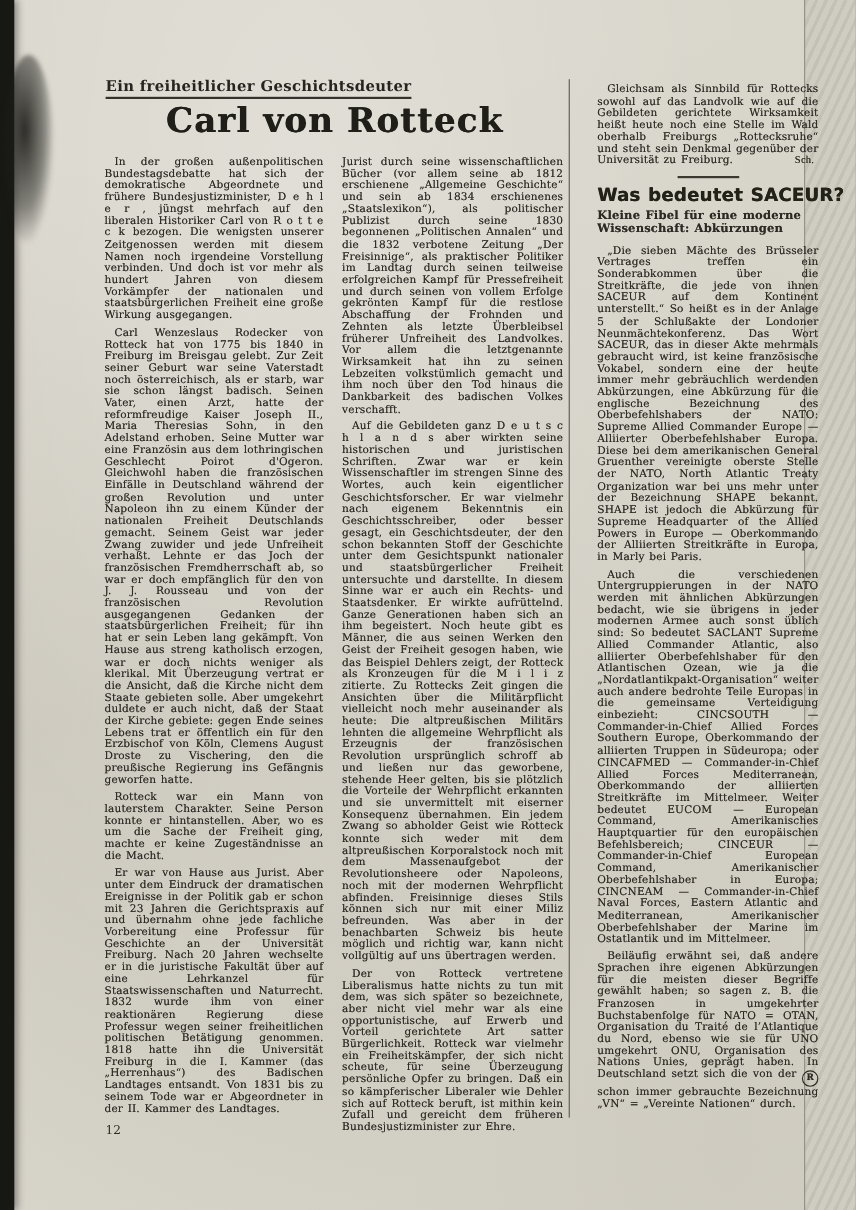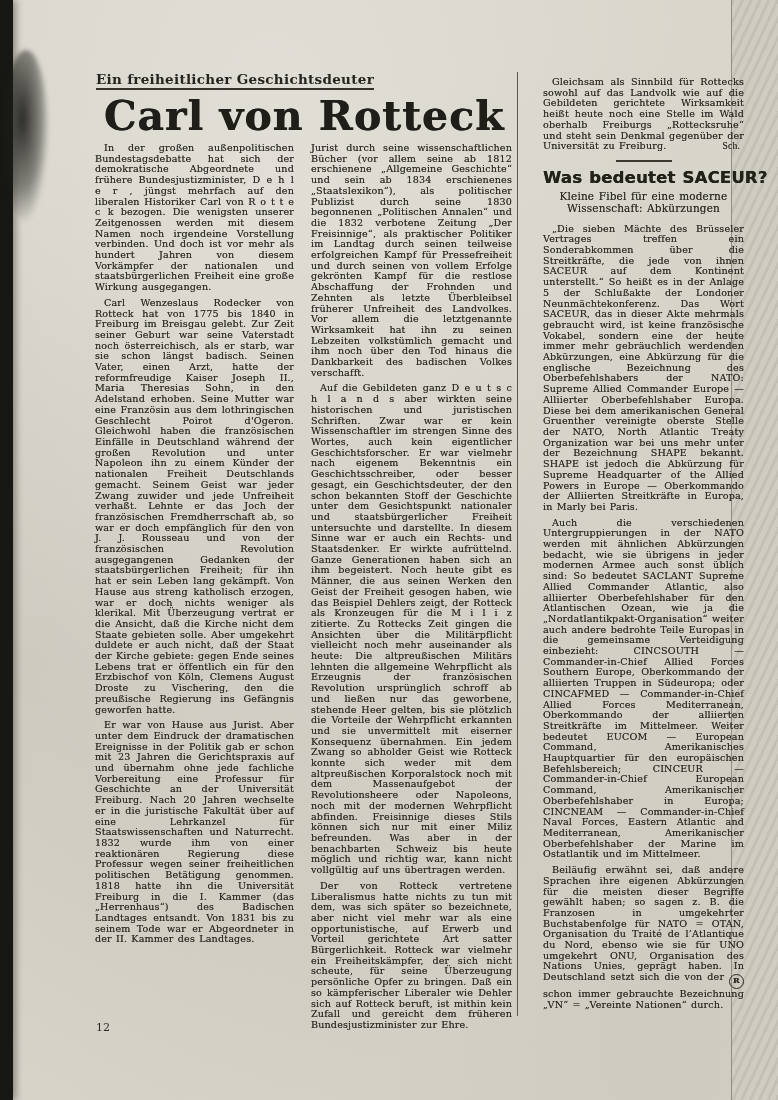--- a/index.html
+++ b/index.html
@@ -20,37 +20,37 @@
     background:#cfccc2;
     background-image:repeating-linear-gradient(115deg, rgba(90,88,78,0.10) 0 3px, transparent 3px 8px);}
   .vrule{position:absolute;left:517px;top:72px;width:1px;height:944px;background:#5a574d;}
   .spot{position:absolute;border-radius:50%;background:radial-gradient(circle, rgba(234,231,222,0.95), rgba(234,231,222,0) 70%);}
   .spot1{left:674px;top:550px;width:28px;height:28px;}
   .spot2{left:654px;top:886px;width:24px;height:24px;}
 
   .kicker{position:absolute;left:96px;top:71px;font-size:13.5px;font-weight:bold;letter-spacing:0.3px;
     border-bottom:2px solid #34322b;padding-bottom:1px;color:#26241f;}
   .title{position:absolute;left:95px;top:92px;width:418px;margin:0;text-align:center;
-    font-size:41px;font-weight:bold;letter-spacing:1px;color:#1f1e19;text-shadow:0.5px 0 0 #1f1e19;}
+    font-size:31px;font-weight:bold;letter-spacing:1px;color:#1f1e19;text-shadow:0.5px 0 0 #1f1e19;}
 
   .col{position:absolute;font-size:9.6px;line-height:10.7px;text-align:justify;
     letter-spacing:0.15px;word-spacing:1px;color:#2c2a24;text-shadow:0 0 0.4px rgba(44,42,36,0.65);}
   .col p{margin:0 0 5px;text-indent:9px;}
   .col p.noindent{text-indent:0;}
   .col1{left:95px;top:143px;width:199px;}
   .col2{left:311px;top:143px;width:201px;}
   .col3{left:543px;top:77px;width:201px;}
 
   .colophon-wrap{position:relative;}
   .signature{position:absolute;right:4px;bottom:0;text-indent:0;font-family:Liberation Serif, serif;}
 
   .divider{width:56px;height:2px;background:#3a382f;margin:8px auto 11px;}
   .saceur-headline{margin:0 0 6px;font-family:"DejaVu Sans", sans-serif;font-size:16.5px;font-weight:bold;
     text-align:right;letter-spacing:0.2px;color:#232219;white-space:nowrap;text-shadow:0.3px 0 0 #232219;}
-  .saceur-subtitle{margin:0 0 9px;font-weight:normal;font-size:10.5px;line-height:12.5px;text-align:center;text-indent:0;}
+  .saceur-subtitle{margin:0 0 9px;font-weight:bold;font-size:10.5px;line-height:12.5px;text-align:left;text-indent:0;}
 
   .circle-r{display:inline-block;width:13px;height:13px;line-height:11.5px;border:1.5px solid #2c2a24;border-radius:50%;
     text-align:center;font-size:8px;font-weight:bold;vertical-align:-3px;text-indent:0;}
 
   .pageno{position:absolute;left:96px;top:1021px;font-size:11px;color:#2c2a24;}
 </style>
 </head>
 <body>
 
 <div class="canvas">
@@ -61,20 +61,21 @@
   <div class="vrule"></div>
   <div class="spot spot1"></div>
   <div class="spot spot2"></div>
 
   <div class="kicker">Ein freiheitlicher Geschichtsdeuter</div>
   <h1 class="title">Carl von Rotteck</h1>
 
   <div class="col col1">
     <p>In der großen außenpolitischen Bundestagsdebatte hat sich der demokratische Abgeordnete und frühere Bundesjustizminister, D e h l e r , jüngst mehrfach auf den liberalen Historiker Carl von R o t t e c k bezogen. Die wenigsten unserer Zeitgenossen werden mit diesem Namen noch irgendeine Vorstellung verbinden. Und doch ist vor mehr als hundert Jahren von diesem Vorkämpfer der nationalen und staatsbürgerlichen Freiheit eine große Wirkung ausgegangen.</p>
     <p>Carl Wenzeslaus Rodecker von Rotteck hat von 1775 bis 1840 in Freiburg im Breisgau gelebt. Zur Zeit seiner Geburt war seine Vaterstadt noch österreichisch, als er starb, war sie schon längst badisch. Seinen Vater, einen Arzt, hatte der reformfreudige Kaiser Joseph II., Maria Theresias Sohn, in den Adelstand erhoben. Seine Mutter war eine Französin aus dem lothringischen Geschlecht Poirot d'Ogeron. Gleichwohl haben die französischen Einfälle in Deutschland während der großen Revolution und unter Napoleon ihn zu einem Künder der nationalen Freiheit Deutschlands gemacht. Seinem Geist war jeder Zwang zuwider und jede Unfreiheit verhaßt. Lehnte er das Joch der französischen Fremdherrschaft ab, so war er doch empfänglich für den von J. J. Rousseau und von der französischen Revolution ausgegangenen Gedanken der staatsbürgerlichen Freiheit; für ihn hat er sein Leben lang gekämpft. Von Hause aus streng katholisch erzogen, war er doch nichts weniger als klerikal. Mit Überzeugung vertrat er die Ansicht, daß die Kirche nicht dem Staate gebieten solle. Aber umgekehrt duldete er auch nicht, daß der Staat der Kirche gebiete: gegen Ende seines Lebens trat er öffentlich ein für den Erzbischof von Köln, Clemens August Droste zu Vischering, den die preußische Regierung ins Gefängnis geworfen hatte.</p>
+    <p>Rotteck war ein Mann von lauterstem Charakter. Seine Person konnte er hintanstellen. Aber, wo es um die Sache der Freiheit ging, machte er keine Zugeständnisse an die Macht.</p>
     <p>Er war von Hause aus Jurist. Aber unter dem Eindruck der dramatischen Ereignisse in der Politik gab er schon mit 23 Jahren die Gerichtspraxis auf und übernahm ohne jede fachliche Vorbereitung eine Professur für Geschichte an der Universität Freiburg. Nach 20 Jahren wechselte er in die juristische Fakultät über auf eine Lehrkanzel für Staatswissenschaften und Naturrecht. 1832 wurde ihm von einer reaktionären Regierung diese Professur wegen seiner freiheitlichen politischen Betätigung genommen. 1818 hatte ihn die Universität Freiburg in die I. Kammer (das „Herrenhaus“) des Badischen Landtages entsandt. Von 1831 bis zu seinem Tode war er Abgeordneter in der II. Kammer des Landtages.</p>
   </div>
 
   <div class="col col2">
     <p class="noindent">Jurist durch seine wissenschaftlichen Bücher (vor allem seine ab 1812 erschienene „Allgemeine Geschichte“ und sein ab 1834 erschienenes „Staatslexikon“), als politischer Publizist durch seine 1830 begonnenen „Politischen Annalen“ und die 1832 verbotene Zeitung „Der Freisinnige“, als praktischer Politiker im Landtag durch seinen teilweise erfolgreichen Kampf für Pressefreiheit und durch seinen von vollem Erfolge gekrönten Kampf für die restlose Abschaffung der Frohnden und Zehnten als letzte Überbleibsel früherer Unfreiheit des Landvolkes. Vor allem die letztgenannte Wirksamkeit hat ihn zu seinen Lebzeiten volkstümlich gemacht und ihm noch über den Tod hinaus die Dankbarkeit des badischen Volkes verschafft.</p>
     <p>Auf die Gebildeten ganz D e u t s c h l a n d s aber wirkten seine historischen und juristischen Schriften. Zwar war er kein Wissenschaftler im strengen Sinne des Wortes, auch kein eigentlicher Geschichtsforscher. Er war vielmehr nach eigenem Bekenntnis ein Geschichtsschreiber, oder besser gesagt, ein Geschichtsdeuter, der den schon bekannten Stoff der Geschichte unter dem Gesichtspunkt nationaler und staatsbürgerlicher Freiheit untersuchte und darstellte. In diesem Sinne war er auch ein Rechts- und Staatsdenker. Er wirkte aufrüttelnd. Ganze Generationen haben sich an ihm begeistert. Noch heute gibt es Männer, die aus seinen Werken den Geist der Freiheit gesogen haben, wie das Beispiel Dehlers zeigt, der Rotteck als Kronzeugen für die M i l i z zitierte. Zu Rottecks Zeit gingen die Ansichten über die Militärpflicht vielleicht noch mehr auseinander als heute: Die altpreußischen Militärs lehnten die allgemeine Wehrpflicht als Erzeugnis der französischen Revolution ursprünglich schroff ab und ließen nur das geworbene, stehende Heer gelten, bis sie plötzlich die Vorteile der Wehrpflicht erkannten und sie unvermittelt mit eiserner Konsequenz übernahmen. Ein jedem Zwang so abholder Geist wie Rotteck konnte sich weder mit dem altpreußischen Korporalstock noch mit dem Massenaufgebot der Revolutionsheere oder Napoleons, noch mit der modernen Wehrpflicht abfinden. Freisinnige dieses Stils können sich nur mit einer Miliz befreunden. Was aber in der benachbarten Schweiz bis heute möglich und richtig war, kann nicht vollgültig auf uns übertragen werden.</p>
     <p>Der von Rotteck vertretene Liberalismus hatte nichts zu tun mit dem, was sich später so bezeichnete, aber nicht viel mehr war als eine opportunistische, auf Erwerb und Vorteil gerichtete Art satter Bürgerlichkeit. Rotteck war vielmehr ein Freiheitskämpfer, der sich nicht scheute, für seine Überzeugung persönliche Opfer zu bringen. Daß ein so kämpferischer Liberaler wie Dehler sich auf Rotteck beruft, ist mithin kein Zufall und gereicht dem früheren Bundesjustizminister zur Ehre.</p>
   </div>
 
   <div class="col col3">

